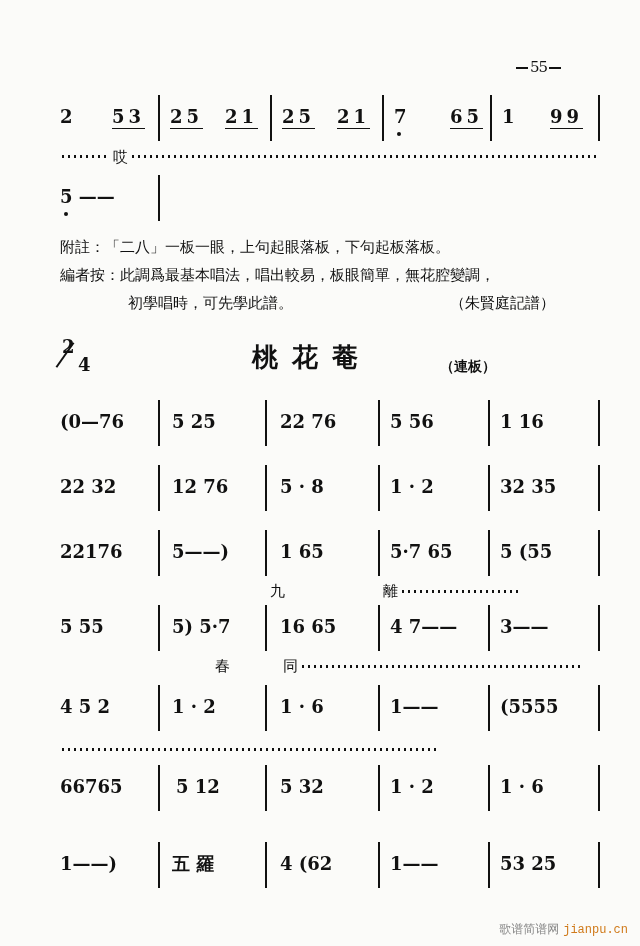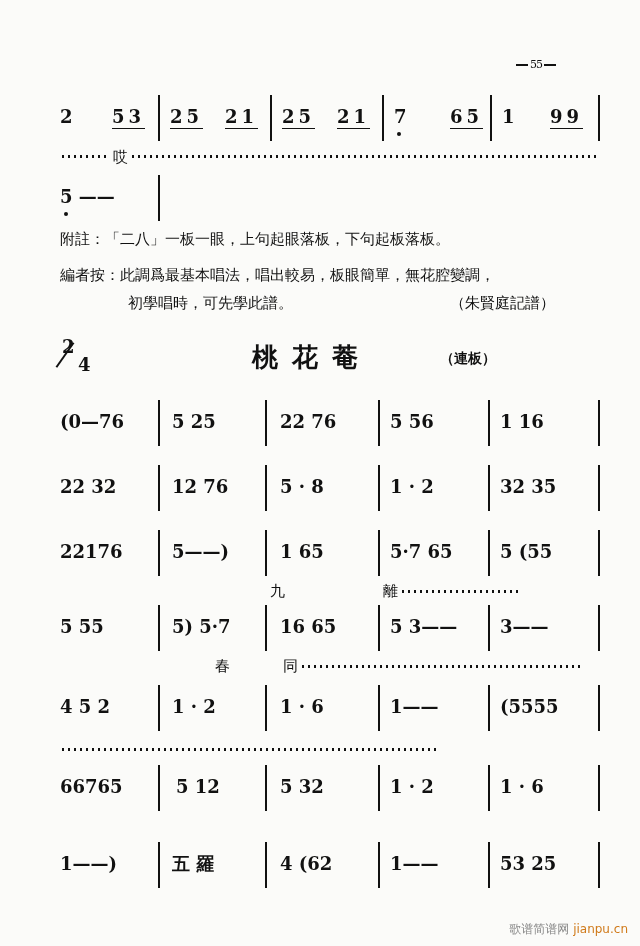--- a/index.html
+++ b/index.html
@@ -1,35 +1,35 @@
 <!DOCTYPE html>
 <html><head>
 <meta charset="utf-8">
 <style>
   html,body{margin:0;padding:0;}
   body{width:640px;height:946px;background:#fbfbf9;position:relative;overflow:hidden;
        font-family:"DejaVu Serif","Liberation Serif",serif;color:#111;}
   .abs{position:absolute;}
-  .page-num{left:514px;top:58px;font-size:11px;letter-spacing:-1px;}
+  .page-num{left:514px;top:58px;font-size:15px;letter-spacing:-1px;}
   .page-num:before,.page-num:after{content:"";display:inline-block;width:12px;height:2px;background:#111;vertical-align:middle;margin:0 2px;}
   .row{position:absolute;left:60px;width:540px;height:46px;}
   .note{position:absolute;font-weight:bold;font-size:18px;line-height:20px;top:12px;white-space:nowrap;}
   .grp{position:absolute;top:12px;font-weight:bold;font-size:18px;line-height:20px;white-space:nowrap;border-bottom:1.5px solid #111;padding-bottom:1px;letter-spacing:4px;}
   .bar{position:absolute;top:0;width:2px;height:46px;background:#111;}
   .dotline{position:absolute;height:3px;background-image:radial-gradient(circle,#111 1.2px,transparent 1.4px);background-size:6px 3px;}
   .dot-hi{position:absolute;width:4px;height:4px;border-radius:50%;background:#111;}
   .lyric{position:absolute;font-size:15px;}
   .note-text{left:60px;font-size:15px;line-height:22px;font-family:"DejaVu Sans","Liberation Sans",sans-serif;}
   .timesig{left:62px;top:336px;font-weight:bold;font-size:18px;}
   .timesig .den{position:absolute;left:16px;top:18px;}
   .timesig .slash{position:absolute;left:2px;top:4px;width:2px;height:30px;background:#111;transform:rotate(35deg);}
   .title{left:252px;top:340px;font-size:26px;font-weight:bold;letter-spacing:14px;}
-  .subtitle{left:440px;top:350px;font-size:14px;font-weight:bold;}
+  .subtitle{left:440px;top:358px;font-size:14px;font-weight:bold;}
   .watermark{right:12px;bottom:8px;font-size:12px;color:#888;font-family:"DejaVu Sans",sans-serif;}
-  .watermark span{color:#d07a1a;}
+  .watermark span{color:#d07a1a;font-family:Liberation Mono, monospace;}
 </style>
 </head>
 <body>
 
 <div class="abs page-num">55</div>
 
 <div class="row" style="top:95px;">
   <span class="note" style="left:0">2</span>
   <span class="grp" style="left:52px">53</span>
   <div class="bar" style="left:98px"></div>
@@ -50,21 +50,21 @@
 <div class="dotline" style="left:60px;top:155px;width:50px"></div>
 <span class="lyric abs" style="left:113px;top:148px">哎</span>
 <div class="dotline" style="left:130px;top:155px;width:470px"></div>
 
 <div class="row" style="top:175px;">
   <span class="note" style="left:0">5 ——</span>
   <div class="dot-hi" style="left:4px;top:37px"></div>
   <div class="bar" style="left:98px"></div>
 </div>
 
-<div class="abs note-text" style="top:228px">附註：「二八」一板一眼，上句起眼落板，下句起板落板。</div>
+<div class="abs note-text" style="top:236px">附註：「二八」一板一眼，上句起眼落板，下句起板落板。</div>
 <div class="abs note-text" style="top:264px">編者按：此調爲最基本唱法，唱出較易，板眼簡單，無花腔變調，</div>
 <div class="abs note-text" style="top:292px;left:128px">初學唱時，可先學此譜。</div>
 <div class="abs note-text" style="top:292px;left:450px">（朱賢庭記譜）</div>
 
 <div class="abs timesig">
   <span>2</span>
   <div class="slash"></div>
   <span class="den">4</span>
 </div>
 <div class="abs title">桃花菴</div>
@@ -112,21 +112,21 @@
 <span class="lyric abs" style="left:383px;top:582px">離</span>
 <div class="dotline" style="left:400px;top:590px;width:120px"></div>
 
 <div class="row" style="top:605px">
   <span class="note" style="left:0">5  55</span>
   <div class="bar" style="left:98px"></div>
   <span class="note" style="left:112px">5)  5·7</span>
   <div class="bar" style="left:205px"></div>
   <span class="note" style="left:220px">16  65</span>
   <div class="bar" style="left:318px"></div>
-  <span class="note" style="left:330px">5 3——</span>
+  <span class="note" style="left:330px">4 7——</span>
   <div class="bar" style="left:428px"></div>
   <span class="note" style="left:440px">3——</span>
   <div class="bar" style="left:538px"></div>
 </div>
 <span class="lyric abs" style="left:215px;top:657px">春</span>
 <span class="lyric abs" style="left:283px;top:657px">同</span>
 <div class="dotline" style="left:300px;top:665px;width:280px"></div>
 
 <div class="row" style="top:685px">
   <span class="note" style="left:0">4  5 2</span>

